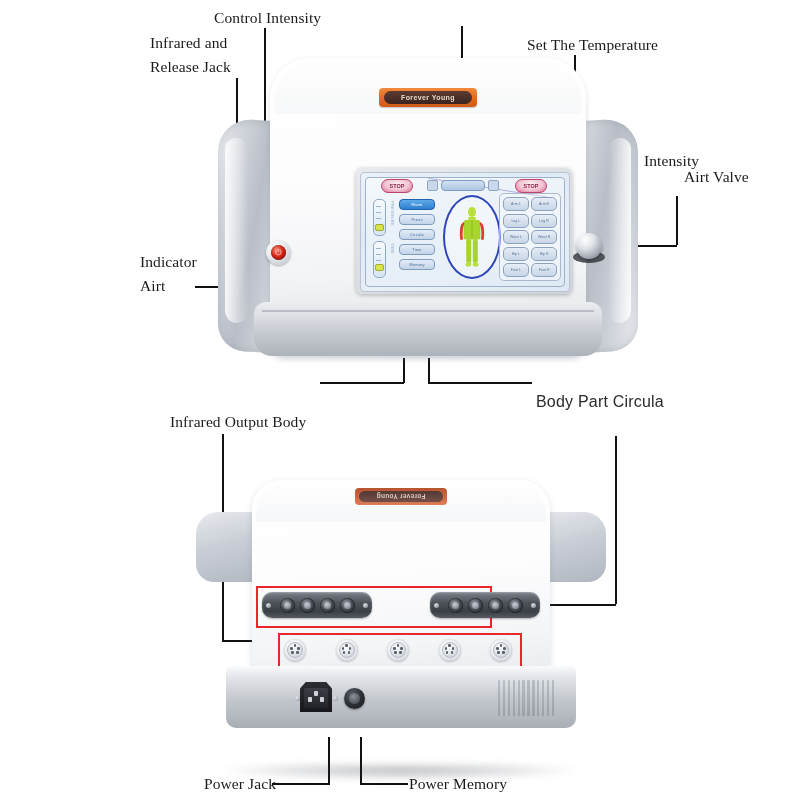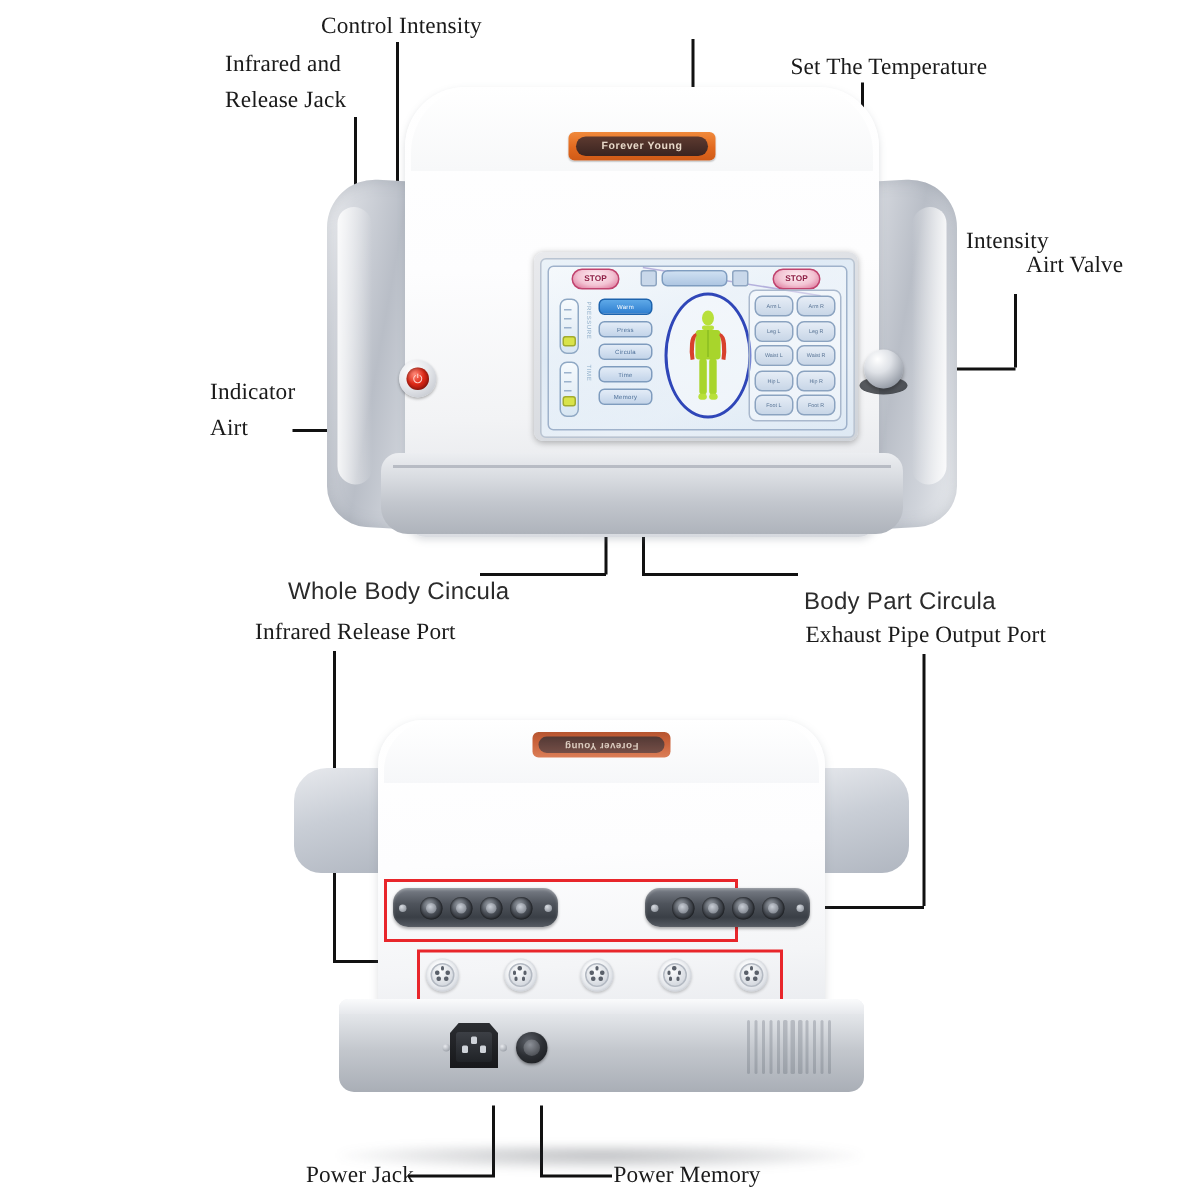--- a/index.html
+++ b/index.html
@@ -228,21 +228,20 @@
 
   <div class="lbl" style="left:214px;top:8px;">Control Intensity</div>
   <div class="lbl" style="left:527px;top:35px;">Set The Temperature</div>
 
   <div class="lbl" style="left:644px;top:151px;">Intensity</div>
   <div class="lbl" style="left:644px;top:167px;margin-left:40px;">Airt Valve</div>
 
   <div class="lbl" style="left:140px;top:252px;font-family:Liberation Serif, serif;">Indicator</div>
   <div class="lbl" style="left:140px;top:276px;">Airt</div>
 
-  <div class="lbl sans" style="left:192px;top:385px;">Whole Body Cincula</div>
   <div class="lbl sans" style="left:536px;top:392px;">Body Part Circula</div>
 
   <div class="ln lnv" style="left:264px;top:28px;height:208px;"></div>
   <div class="ln lnh" style="left:264px;top:236px;width:96px;"></div>
 
   <div class="ln lnv" style="left:236px;top:78px;height:166px;"></div>
   <div class="ln lnh" style="left:236px;top:244px;width:124px;"></div>
 
   <div class="ln lnv" style="left:461px;top:26px;height:196px;"></div>
   <div class="ln lnh" style="left:420px;top:222px;width:42px;"></div>
@@ -386,22 +385,21 @@
     <div class="base-line"></div>
 
     <div class="ind-light">
       <div class="ind-light-in">⏻</div>
     </div>
 
     <div class="valve-base"></div>
     <div class="valve"></div>
   </div>
 
-  <div class="lbl" style="left:170px;top:412px;">Infrared Release Port</div>
-  <div class="lbl" style="left:537px;top:414px;">Exhaust Pipe Output Port</div>
+  <div class="lbl" style="left:170px;top:412px;">Infrared Output Body</div>
   <div class="lbl" style="left:204px;top:774px;">Power Jack</div>
   <div class="lbl" style="left:409px;top:774px;">Power Memory</div>
 
   <div class="ln lnv" style="left:222px;top:434px;height:206px;"></div>
   <div class="ln lnh" style="left:222px;top:640px;width:102px;"></div>
 
   <div class="ln lnv" style="left:615px;top:436px;height:168px;"></div>
   <div class="ln lnh" style="left:540px;top:604px;width:76px;"></div>
 
   <div class="ln lnh" style="left:272px;top:783px;width:58px;"></div>

